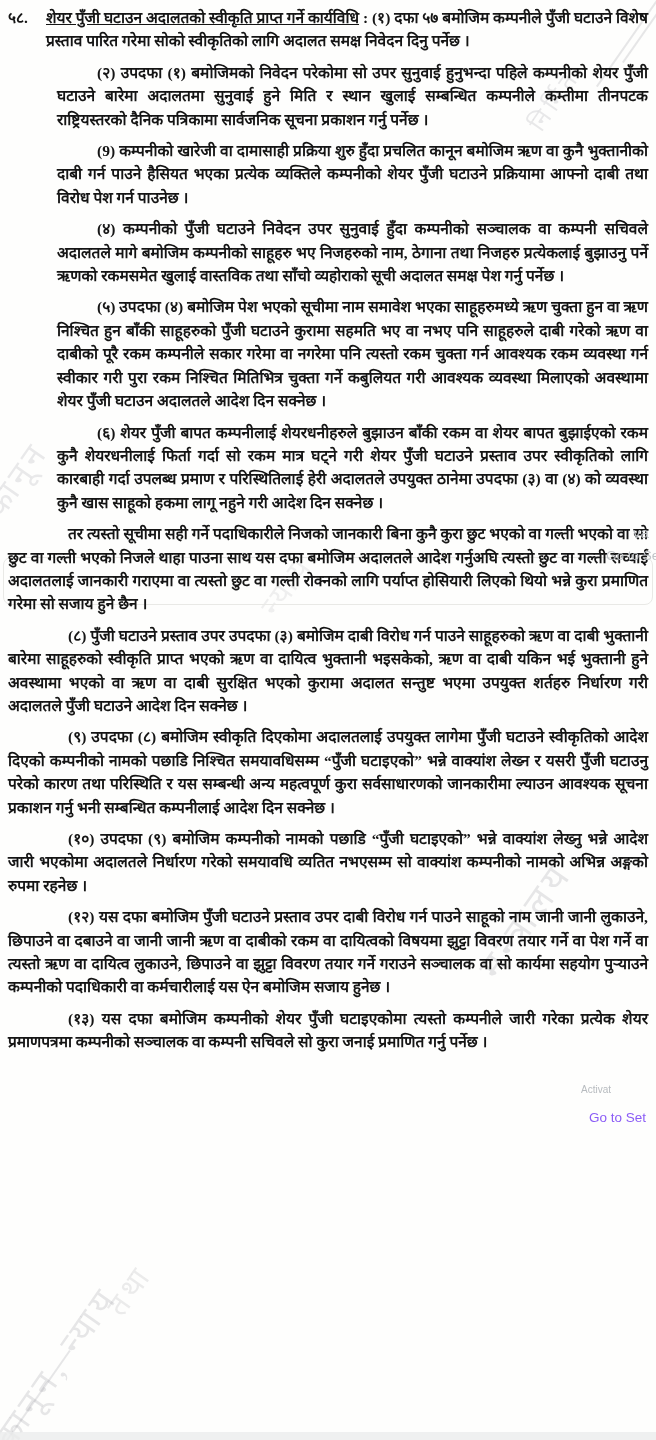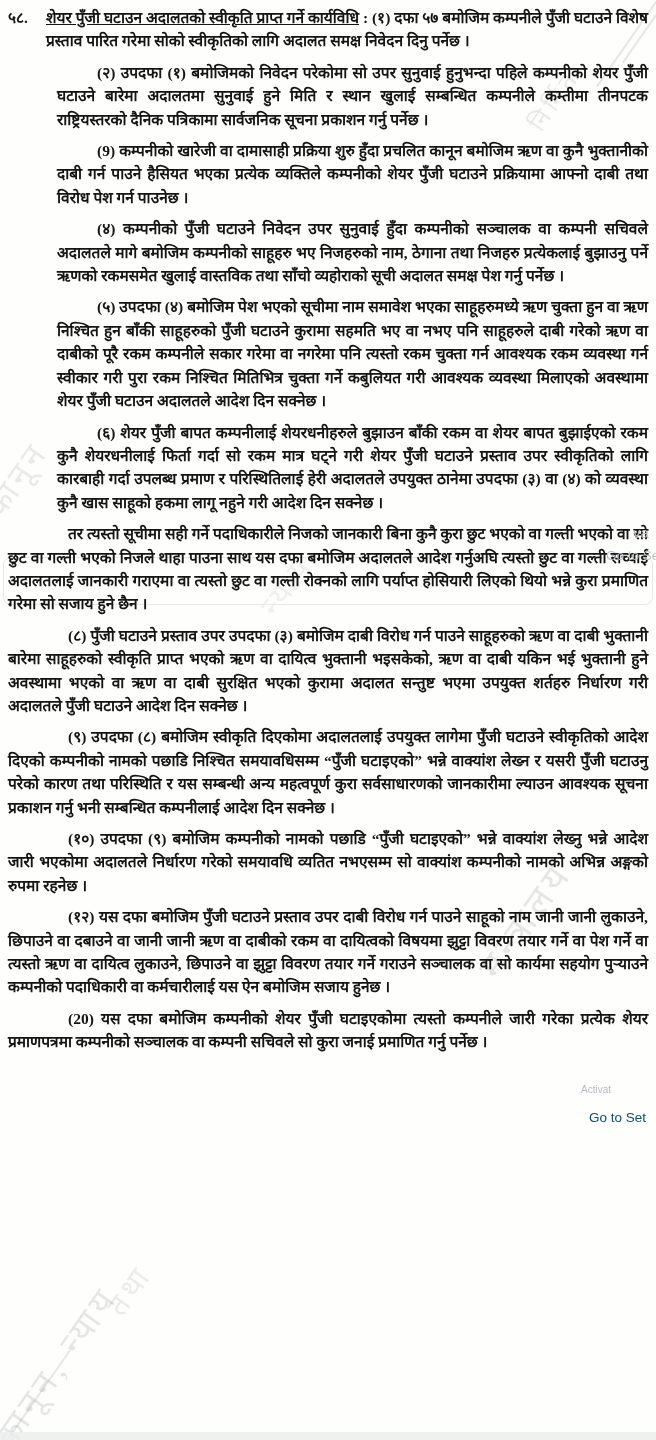--- a/index.html
+++ b/index.html
@@ -59,21 +59,21 @@
   .wml3{left:6px;top:1440px;width:110px;}
   
   .os-frag{
     position:absolute;z-index:4;
     font-family:Liberation Sans, sans-serif;
     color:#bfc3c7;white-space:nowrap;text-align:center;
   }
   .f1a{left:633px;top:524px;font-size:15px;}
   .f1b{left:606px;top:548px;font-size:13.5px;}
   .f2a{left:581px;top:1084px;font-size:10px;color:#b7bbbf;}
-  .f2b{left:589px;top:1110px;font-size:13.5px;color:#0c4a6e;}
+  .f2b{left:589px;top:1110px;font-size:13.5px;color:#8b5cf6;}
 </style>
 </head>
 <body>
 
 <div class="stage">
 
   <div class="wm wm1">मन्त्रालय</div>
   <div class="wm wm2">कानून, न्याय</div>
   <div class="wm wm3">तथा</div>
   <div class="wm wm4">कानून</div>
@@ -93,21 +93,21 @@
         <p class="inner">(२) उपदफा (१) बमोजिमको निवेदन परेकोमा सो उपर सुनुवाई हुनुभन्दा पहिले कम्पनीको शेयर पुँजी घटाउने बारेमा अदालतमा सुनुवाई हुने मिति र स्थान खुलाई सम्बन्धित कम्पनीले कम्तीमा तीनपटक राष्ट्रियस्तरको दैनिक पत्रिकामा सार्वजनिक सूचना प्रकाशन गर्नु पर्नेछ ।</p>
         <p class="inner">(9) कम्पनीको खारेजी वा दामासाही प्रक्रिया शुरु हुँदा प्रचलित कानून बमोजिम ऋण वा कुनै भुक्तानीको दाबी गर्न पाउने हैसियत भएका प्रत्येक व्यक्तिले कम्पनीको शेयर पुँजी घटाउने प्रक्रियामा आफ्नो दाबी तथा विरोध पेश गर्न पाउनेछ ।</p>
         <p class="inner">(४) कम्पनीको पुँजी घटाउने निवेदन उपर सुनुवाई हुँदा कम्पनीको सञ्चालक वा कम्पनी सचिवले अदालतले मागे बमोजिम कम्पनीको साहूहरु भए निजहरुको नाम, ठेगाना तथा निजहरु प्रत्येकलाई बुझाउनु पर्ने ऋणको रकमसमेत खुलाई वास्तविक तथा साँचो व्यहोराको सूची अदालत समक्ष पेश गर्नु पर्नेछ ।</p>
         <p class="inner">(५) उपदफा (४) बमोजिम पेश भएको सूचीमा नाम समावेश भएका साहूहरुमध्ये ऋण चुक्ता हुन वा ऋण निश्चित हुन बाँकी साहूहरुको पुँजी घटाउने कुरामा सहमति भए वा नभए पनि साहूहरुले दाबी गरेको ऋण वा दाबीको पूरै रकम कम्पनीले सकार गरेमा वा नगरेमा पनि त्यस्तो रकम चुक्ता गर्न आवश्यक रकम व्यवस्था गर्न स्वीकार गरी पुरा रकम निश्चित मितिभित्र चुक्ता गर्ने कबुलियत गरी आवश्यक व्यवस्था मिलाएको अवस्थामा शेयर पुँजी घटाउन अदालतले आदेश दिन सक्नेछ ।</p>
         <p class="inner">(६) शेयर पुँजी बापत कम्पनीलाई शेयरधनीहरुले बुझाउन बाँकी रकम वा शेयर बापत बुझाईएको रकम कुनै शेयरधनीलाई फिर्ता गर्दा सो रकम मात्र घट्ने गरी शेयर पुँजी घटाउने प्रस्ताव उपर स्वीकृतिको लागि कारबाही गर्दा उपलब्ध प्रमाण र परिस्थितिलाई हेरी अदालतले उपयुक्त ठानेमा उपदफा (३) वा (४) को व्यवस्था कुनै खास साहूको हकमा लागू नहुने गरी आदेश दिन सक्नेछ ।</p>
         <p class="outer">तर त्यस्तो सूचीमा सही गर्ने पदाधिकारीले निजको जानकारी बिना कुनै कुरा छुट भएको वा गल्ती भएको वा सो छुट वा गल्ती भएको निजले थाहा पाउना साथ यस दफा बमोजिम अदालतले आदेश गर्नुअघि त्यस्तो छुट वा गल्ती सच्याई अदालतलाई जानकारी गराएमा वा त्यस्तो छुट वा गल्ती रोक्नको लागि पर्याप्त होसियारी लिएको थियो भन्ने कुरा प्रमाणित गरेमा सो सजाय हुने छैन ।</p>
         <p class="outer">(८) पुँजी घटाउने प्रस्ताव उपर उपदफा (३) बमोजिम दाबी विरोध गर्न पाउने साहूहरुको ऋण वा दाबी भुक्तानी बारेमा साहूहरुको स्वीकृति प्राप्त भएको ऋण वा दायित्व भुक्तानी भइसकेको, ऋण वा दाबी यकिन भई भुक्तानी हुने अवस्थामा भएको वा ऋण वा दाबी सुरक्षित भएको कुरामा अदालत सन्तुष्ट भएमा उपयुक्त शर्तहरु निर्धारण गरी अदालतले पुँजी घटाउने आदेश दिन सक्नेछ ।</p>
         <p class="outer">(९) उपदफा (८) बमोजिम स्वीकृति दिएकोमा अदालतलाई उपयुक्त लागेमा पुँजी घटाउने स्वीकृतिको आदेश दिएको कम्पनीको नामको पछाडि निश्चित समयावधिसम्म “पुँजी घटाइएको” भन्ने वाक्यांश लेख्न र यसरी पुँजी घटाउनु परेको कारण तथा परिस्थिति र यस सम्बन्धी अन्य महत्वपूर्ण कुरा सर्वसाधारणको जानकारीमा ल्याउन आवश्यक सूचना प्रकाशन गर्नु भनी सम्बन्धित कम्पनीलाई आदेश दिन सक्नेछ ।</p>
         <p class="outer">(१०) उपदफा (९) बमोजिम कम्पनीको नामको पछाडि “पुँजी घटाइएको” भन्ने वाक्यांश लेख्नु भन्ने आदेश जारी भएकोमा अदालतले निर्धारण गरेको समयावधि व्यतित नभएसम्म सो वाक्यांश कम्पनीको नामको अभिन्न अङ्गको रुपमा रहनेछ ।</p>
         <p class="outer">(१२) यस दफा बमोजिम पुँजी घटाउने प्रस्ताव उपर दाबी विरोध गर्न पाउने साहूको नाम जानी जानी लुकाउने, छिपाउने वा दबाउने वा जानी जानी ऋण वा दाबीको रकम वा दायित्वको विषयमा झुट्टा विवरण तयार गर्ने वा पेश गर्ने वा त्यस्तो ऋण वा दायित्व लुकाउने, छिपाउने वा झुट्टा विवरण तयार गर्ने गराउने सञ्चालक वा सो कार्यमा सहयोग पुऱ्याउने कम्पनीको पदाधिकारी वा कर्मचारीलाई यस ऐन बमोजिम सजाय हुनेछ ।</p>
-        <p class="outer">(20) यस दफा बमोजिम कम्पनीको शेयर पुँजी घटाइएकोमा त्यस्तो कम्पनीले जारी गरेका प्रत्येक शेयर प्रमाणपत्रमा कम्पनीको सञ्चालक वा कम्पनी सचिवले सो कुरा जनाई प्रमाणित गर्नु पर्नेछ ।</p>
+        <p class="outer">(१३) यस दफा बमोजिम कम्पनीको शेयर पुँजी घटाइएकोमा त्यस्तो कम्पनीले जारी गरेका प्रत्येक शेयर प्रमाणपत्रमा कम्पनीको सञ्चालक वा कम्पनी सचिवले सो कुरा जनाई प्रमाणित गर्नु पर्नेछ ।</p>
       </div>
   </div>
 
   <div class="os-frag f1a">va</div>
   <div class="os-frag f1b">Go to Se</div>
   <div class="os-frag f2a">Activat</div>
   <div class="os-frag f2b">Go to Set</div>
 
   <div class="bottom-strip"></div>
 </div>

